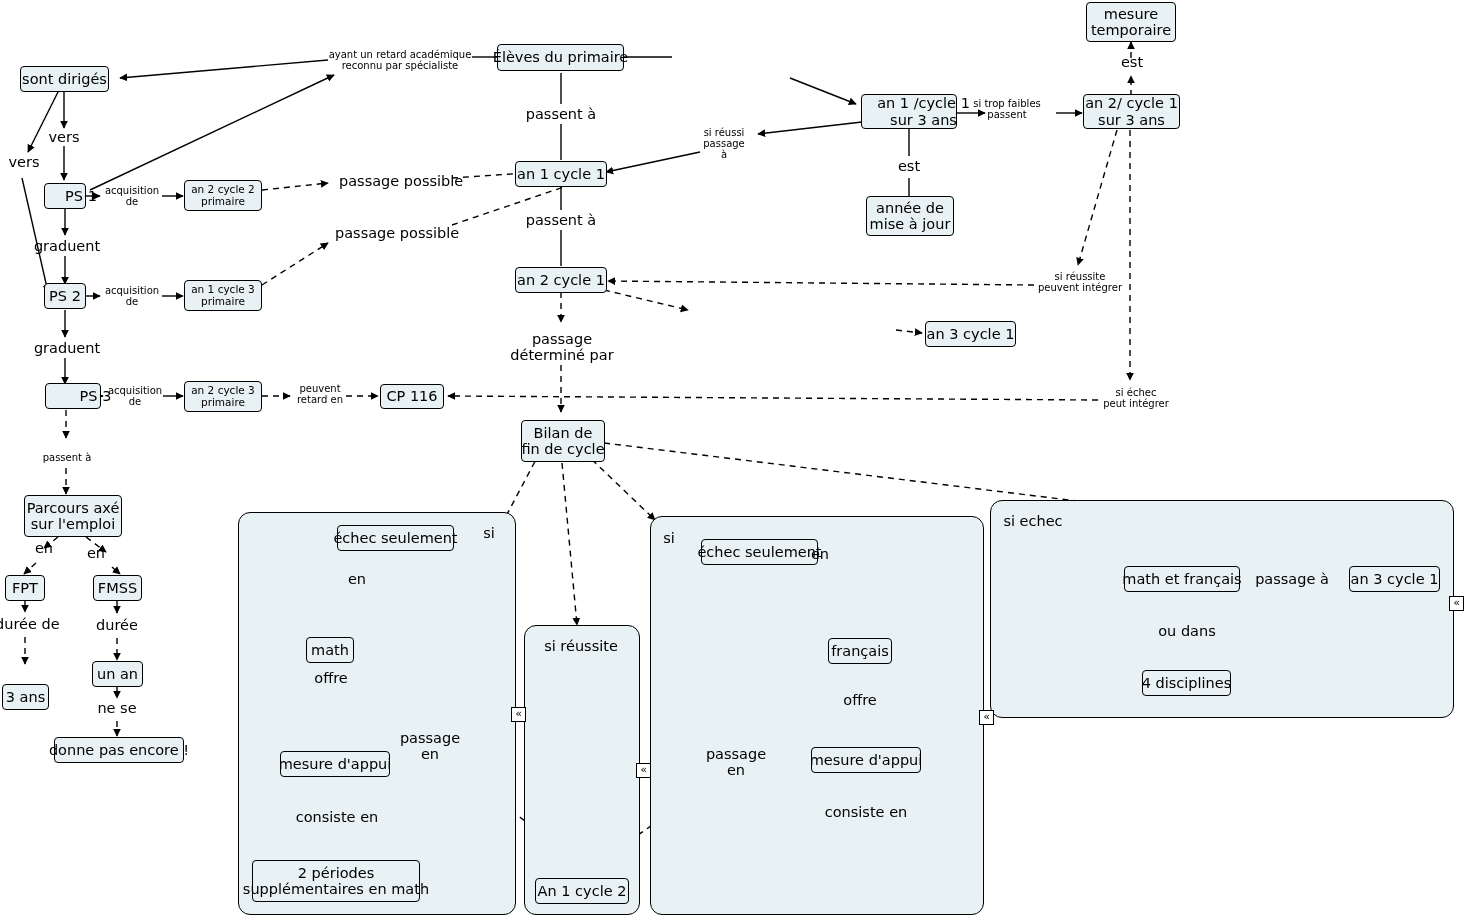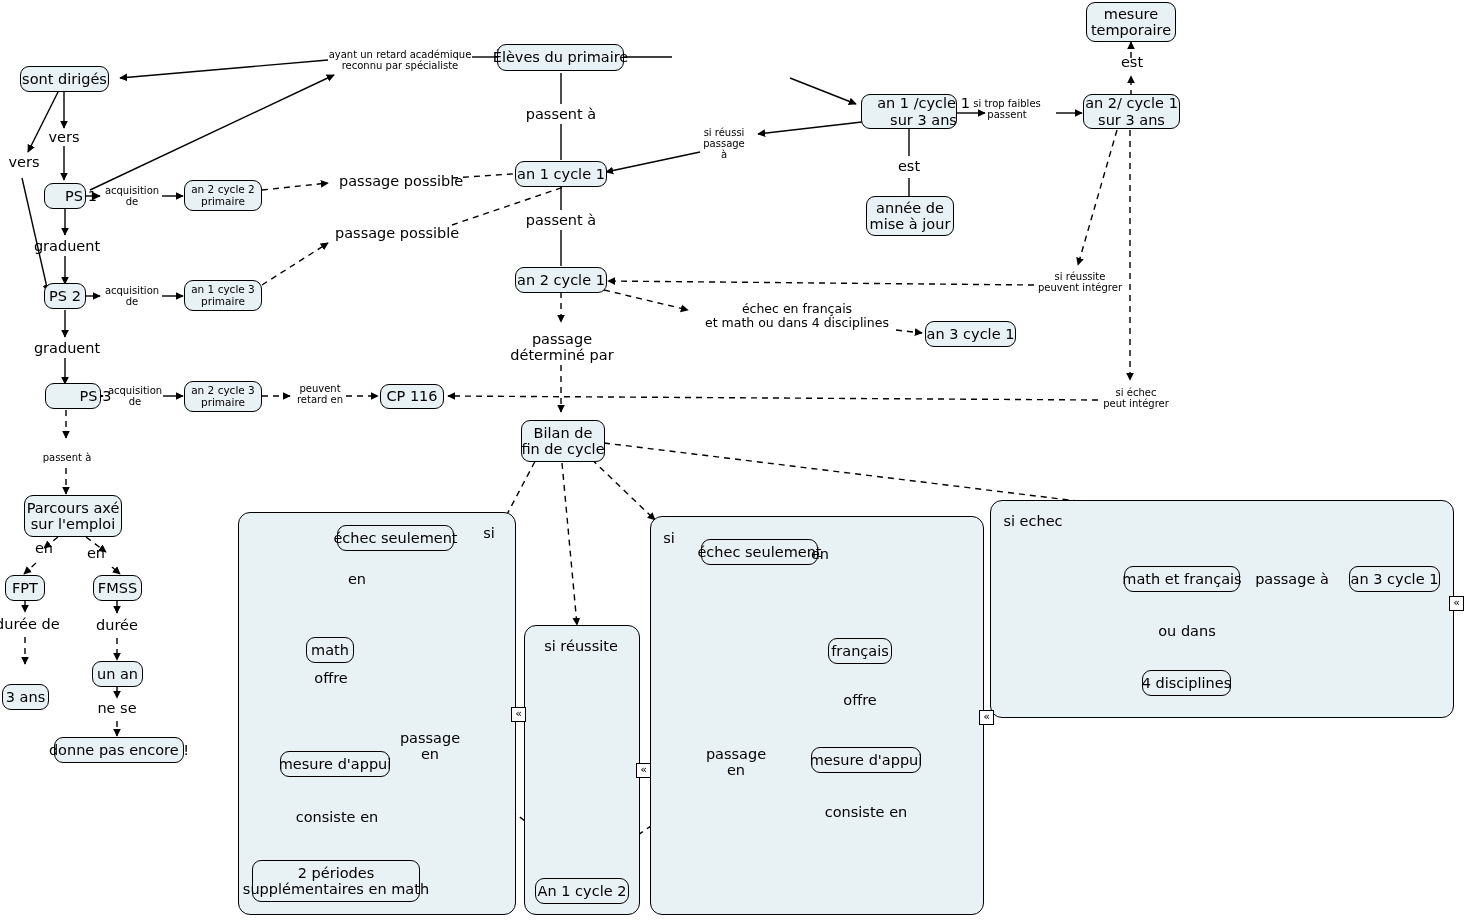--- a/index.html
+++ b/index.html
@@ -5,21 +5,21 @@
 <style>
   html,body{margin:0;padding:0;background:#ffffff;}
   body{font-family:"DejaVu Sans","Liberation Sans",sans-serif;}
   #canvas{position:relative;width:1467px;height:923px;background:#fff;overflow:hidden;}
   #edges{position:absolute;left:0;top:0;width:1467px;height:923px;}
   .node{
     position:absolute;
     box-sizing:border-box;
     background:#e8f1f3;
     border:1.4px solid #000;
-    border-radius:9px;
+    border-radius:4px;
     display:flex;align-items:center;justify-content:center;
     text-align:center;
     line-height:1.12;
     color:#000;
     white-space:pre;
   }
   .node.big{font-size:14.5px;}
   .node.sm{font-size:10.5px;}
   .label{
     position:absolute;
@@ -307,22 +307,20 @@
   <div class="label big" style="left:1108px;top:54px;width:48px;">est</div>
 
   <div class="label big" style="left:339px;top:173px;width:116px;">passage possible</div>
   <div class="label big" style="left:335px;top:225px;width:116px;">passage possible</div>
 
   <div class="label sm" style="left:1032px;top:271px;width:96px;">si réussite
 peuvent intégrer</div>
   <div class="label sm" style="left:1097px;top:387px;width:78px;">si échec
 peut intégrer</div>
 
-  <div class="label mid" style="left:700px;top:302px;width:194px;">échec en français
-et math ou dans 4 disciplines</div>
 
   <div class="label sm" style="left:292px;top:383px;width:56px;">peuvent
 retard en</div>
 
   <div class="label big" style="left:505px;top:331px;width:114px;">passage
 déterminé par</div>
 
   <div class="label sm" style="left:38px;top:452px;width:58px;">passent à</div>
 
   <div class="label big" style="left:26px;top:540px;width:36px;">en</div>

